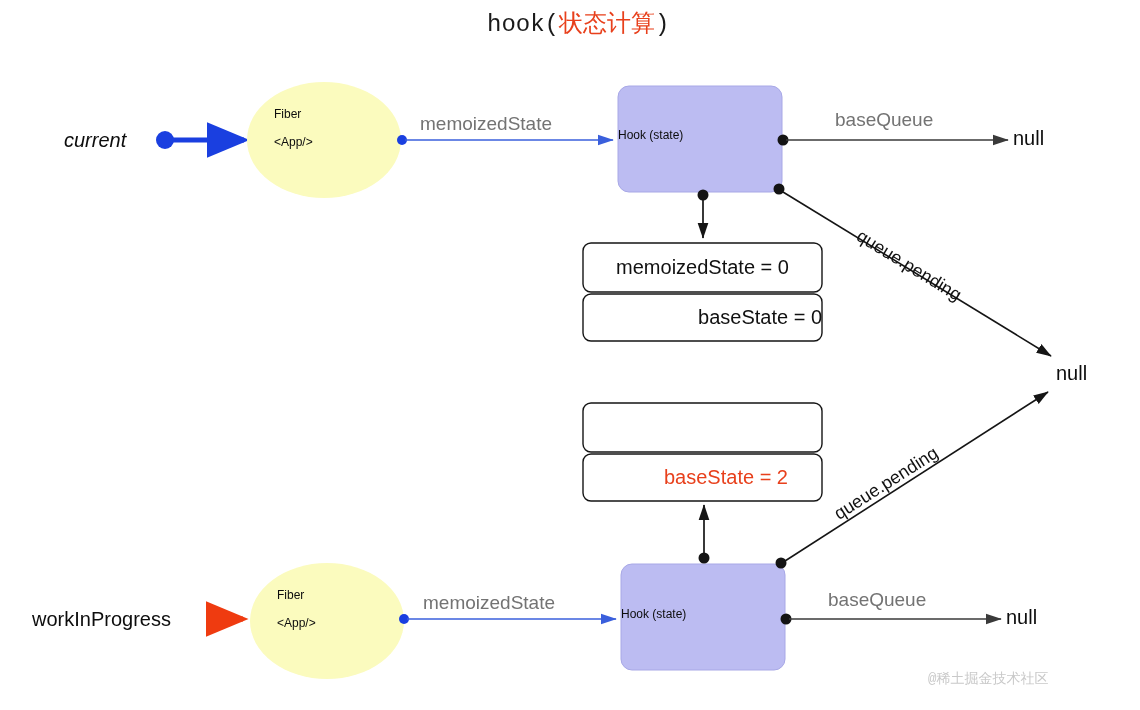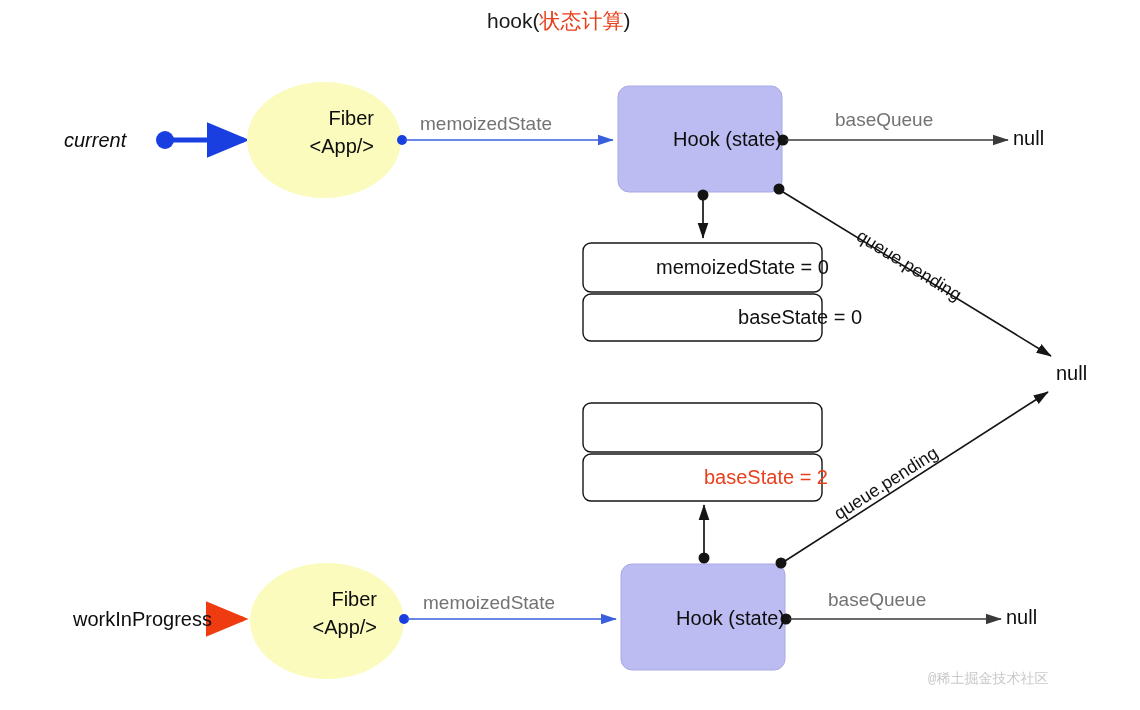--- a/index.html
+++ b/index.html
@@ -22,29 +22,30 @@
     width: 1140px;
     height: 710px;
   }
   .lbl {
     position: absolute;
     white-space: nowrap;
     color: #111111;
     font-family: "Liberation Sans", sans-serif;
   }
   .title {
-    font-size: 21px;
+    font-size: 24px;
     color: #1a1a1a;
+    font-family: Liberation Mono, monospace;
   }
   .title .cn { color: #e8401c; }
   .edge-label { font-size: 19px; color: #737373; }
-  .node-text  { font-size: 20px; color: #0d0d0d; text-align: right; }
+  .node-text  { font-size: 12px; color: #0d0d0d; text-align: left; }
   .null-text  { font-size: 20px; color: #0d0d0d; }
   .endpoint-label { font-size: 20px; color: #0d0d0d; }
-  .box-text { font-size: 20px; color: #111111; padding-left: 40px; }
+  .box-text { font-size: 20px; color: #111111; }
   .box-text.red { color: #e8401c; }
   .diag-label {
     font-size: 18px;
     color: #111111;
     transform-origin: left center;
   }
   .watermark {
     font-size: 14px;
     color: #c9c9c9;
   }
@@ -135,21 +136,21 @@
 
   <div class="lbl null-text" style="left:1013px; top:127px;">null</div>
 
   <div class="lbl box-text" style="left:583px; top:256px; width:239px; text-align:center;">memoizedState = 0</div>
   <div class="lbl box-text" style="left:583px; top:306px; width:239px; text-align:right;">baseState = 0</div>
 
   <div class="lbl diag-label" style="left:858px; top:224px; transform: rotate(31.5deg);">queue.pending</div>
 
   <div class="lbl null-text" style="left:1056px; top:362px;">null</div>
 
-  <div class="lbl endpoint-label" style="left:32px; top:608px;margin-left:41px;">workInProgress</div>
+  <div class="lbl endpoint-label" style="left:32px; top:608px;">workInProgress</div>
 
   <div class="lbl node-text" style="left:277px; top:588px; width:100px;">Fiber</div>
   <div class="lbl node-text" style="left:277px; top:616px; width:100px;">&lt;App/&gt;</div>
 
   <div class="lbl edge-label" style="left:423px; top:592px;">memoizedState</div>
 
   <div class="lbl node-text" style="left:621px; top:607px; width:164px;">Hook (state)</div>
 
   <div class="lbl edge-label" style="left:828px; top:589px;">baseQueue</div>
 

